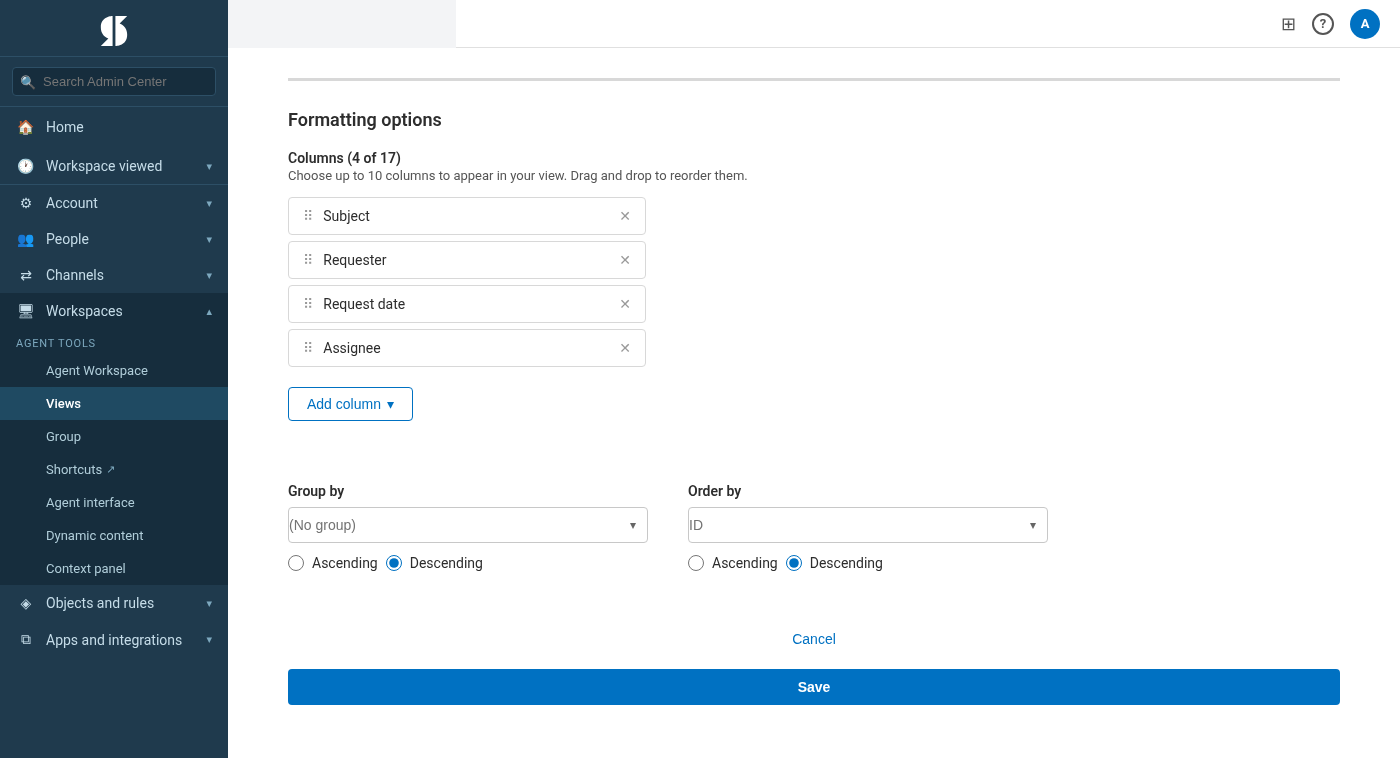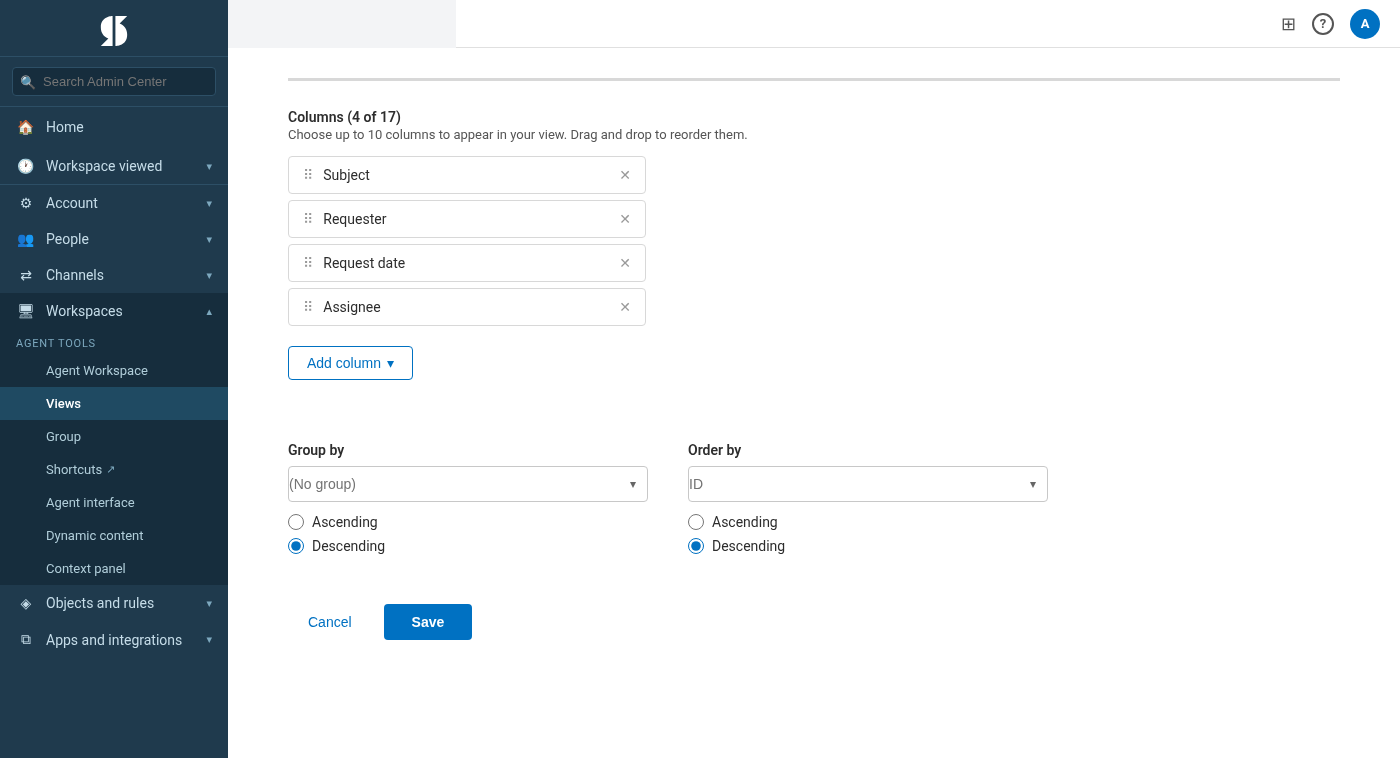--- a/index.html
+++ b/index.html
@@ -245,43 +245,44 @@
       top: 50%;
       transform: translateY(-50%);
       pointer-events: none;
       color: #666;
       font-size: 12px;
     }
 
     .radio-group {
       margin-top: 12px;
       display: flex;
-      flex-direction: column;
+      flex-direction: row;
       gap: 8px;
     }
     .radio-item {
       display: flex;
       align-items: center;
       gap: 8px;
       font-size: 14px;
       color: #2d2d2d;
       cursor: pointer;
     }
     .radio-item input[type="radio"] {
       accent-color: #0071c2;
       width: 16px;
       height: 16px;
       cursor: pointer;
     }
 
     .footer-actions {
       display: flex;
-      justify-content: flex-start;
+      justify-content: space-between;
       gap: 12px;
       margin-top: 50px;
+      flex-direction: column;
     }
     .btn-cancel {
       background: transparent;
       border: none;
       color: #0071c2;
       font-size: 14px;
       padding: 10px 20px;
       cursor: pointer;
       border-radius: 4px;
     }
@@ -418,20 +419,21 @@
       <div class="topbar-avatar">
         <span>A</span>
       </div>
     </div>
 
     <main class="main">
       
       <div class="top-border-bar"></div>
 
       
+      <h2 class="section-title">Formatting options</h2>
 
       
       <div class="columns-header">
         <div class="col-title">Columns (4 of 17)</div>
         <div class="col-subtitle">Choose up to 10 columns to appear in your view. Drag and drop to reorder them.</div>
       </div>
 
       
       <div class="column-list">
         <div class="column-item">

